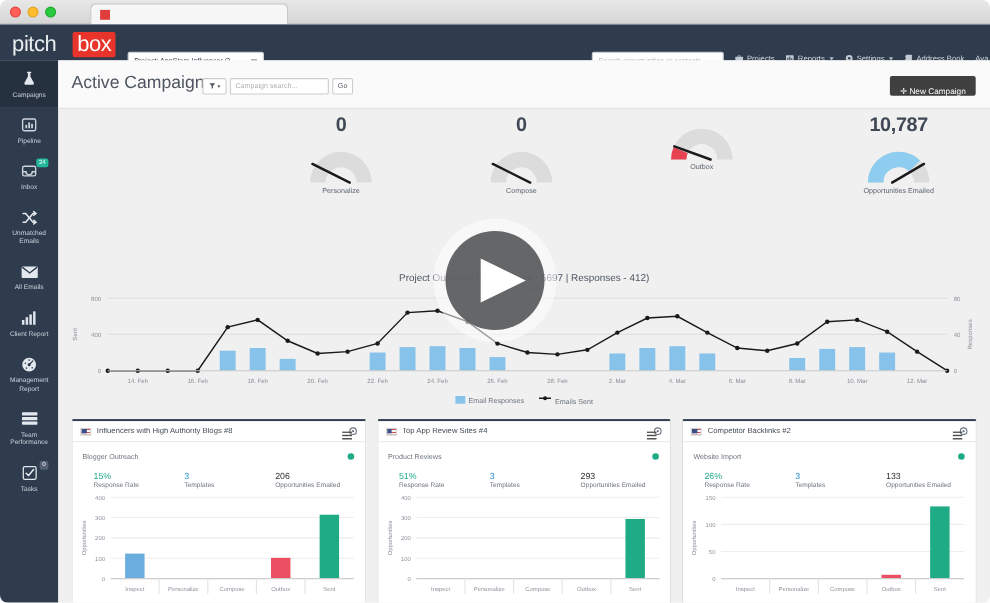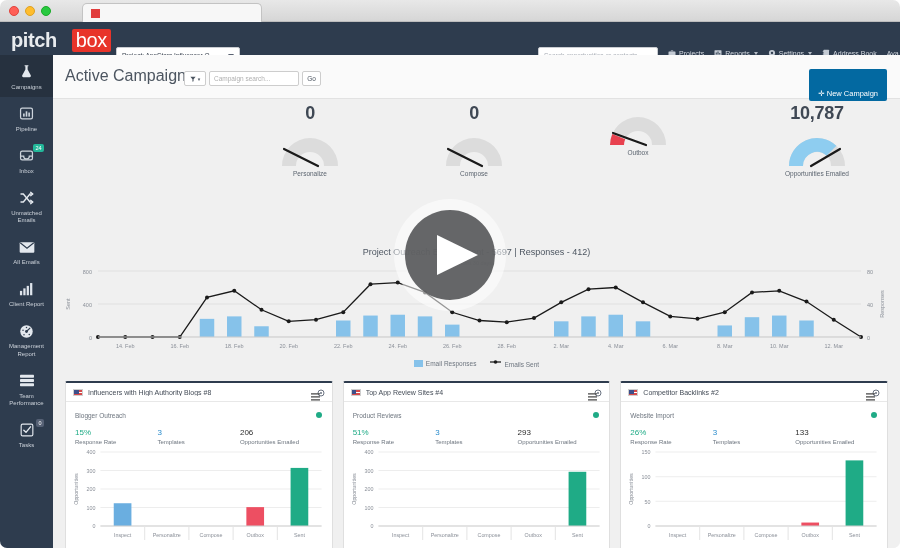--- a/index.html
+++ b/index.html
@@ -38,21 +38,21 @@
     background: #f2f2f2; overflow: hidden;
     border-bottom-left-radius: 7px; border-bottom-right-radius: 7px;
   }
 
   
   .topbar {
     position: absolute; left: 0; top: 0; width: 900px; height: 33px;
     background: #2e3c4e;
   }
   .logo { position: absolute; left: 11px; top: 7px; font-size: 20px; letter-spacing: -0.4px; }
-  .logo .p { color: #e9ecef; font-weight: 700; }
+  .logo .p { color: #e9ecef; font-weight: 400; }
   .logo .b {
     background: #e8342a; color: #fff; font-weight: 400;
     padding: 0 4px 1px 4px; border-radius: 2px; margin-left: 15px;
   }
   .proj-select {
     position: absolute; left: 116px; top: 25px; width: 124px; height: 17px;
     background: #fff; border: 1px solid #c9ccd1; border-radius: 2px;
     font-size: 6.5px; color: #3a4350; line-height: 15px; padding-left: 5px;
     white-space: nowrap; overflow: hidden;
   }
@@ -122,22 +122,22 @@
     white-space: nowrap; overflow: hidden;
   }
   .go-btn {
     position: absolute; left: 249px; top: 16px; width: 19px; height: 15px;
     background: #fff; border: 1px solid #cdcdcd; border-radius: 2px;
     font-size: 6.5px; color: #4c5560; text-align: center; line-height: 13px;
     cursor: pointer;
   }
   .new-camp {
     position: absolute; right: 13px; top: 14px; height: 18px;
-    background: #0369a1; border-radius: 2px; color: #fff; font-size: 7.5px;
-    padding: 16px 9px; line-height: 18px; cursor: pointer; white-space: nowrap;
+    background: #404040; border-radius: 2px; color: #fff; font-size: 7.5px;
+    padding: 5px 9px; line-height: 18px; cursor: pointer; white-space: nowrap;
   }
 
   
   .gauges { position: absolute; left: 0; top: 48px; width: 847px; height: 128px; }
   .gauge { position: absolute; top: 0; width: 170px; text-align: center; }
   .gauge .num { font-size: 18px; color: #3f4854; font-weight: bold; letter-spacing: -0.3px; }
   .gauge .gsvg { margin-top: 6px; height: 38px; }
   .gauge .glabel { font-size: 6.5px; color: #5b646f; margin-top: 2px; }
 
   
@@ -176,21 +176,21 @@
   }
   .flag::before { content: ""; position: absolute; left: 0; top: 0; width: 4.5px; height: 4px; background: #3c4f8a; }
   .card-title { font-size: 7px; color: #444c57; white-space: nowrap; overflow: hidden; }
   .gear-ico { margin-left: auto; color: #6a7280; }
   .card-sub { position: relative; padding: 10px 9px 0 9px; font-size: 6.5px; color: #6d757f; }
   .status-dot {
     position: absolute; right: 10px; top: 10px; width: 6px; height: 6px;
     border-radius: 50%; background: #1fab86;
   }
   .stats { display: flex; padding: 8px 9px 0 9px; }
-  .stat { width: 33.3%; }
+  .stat { width: 33.3%; margin-left: 10px; }
   .stat .v { font-size: 8px; color: #2e2e2e; line-height: 11px; }
   .stat .v.green { color: #1fab86; }
   .stat .v.teal { color: #2b8ccc; }
   .stat .k { font-size: 6px; color: #6d757f; margin-top: 1px; }
   .card-chart { position: absolute; left: 0; bottom: 0; width: 100%; height: 108px; }
   .hamburger { position: absolute; right: 12px; top: 4px; }
 
   
   .play-overlay {
     position: absolute; left: 368px; top: 199px; width: 164px; height: 112px;

